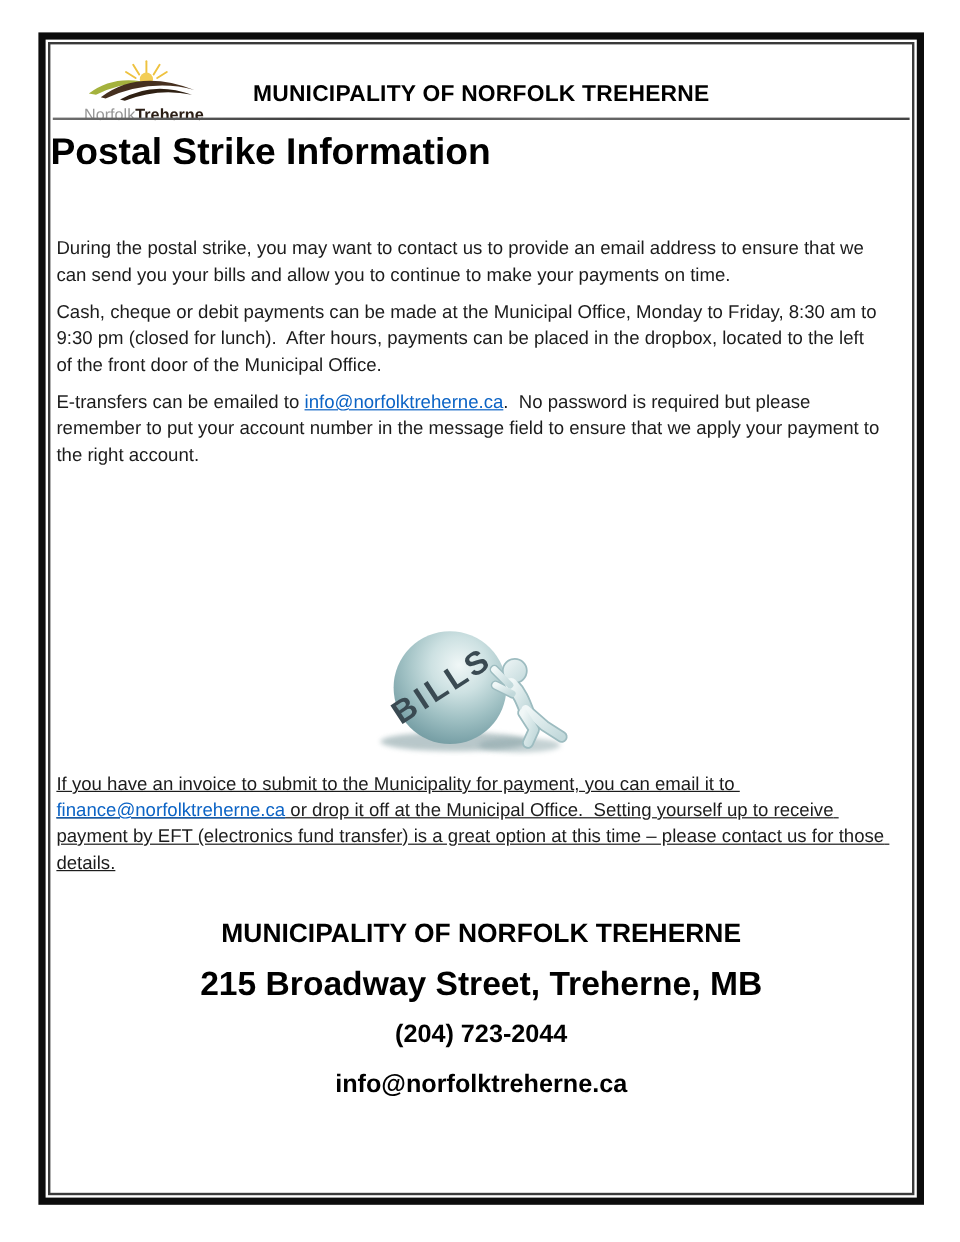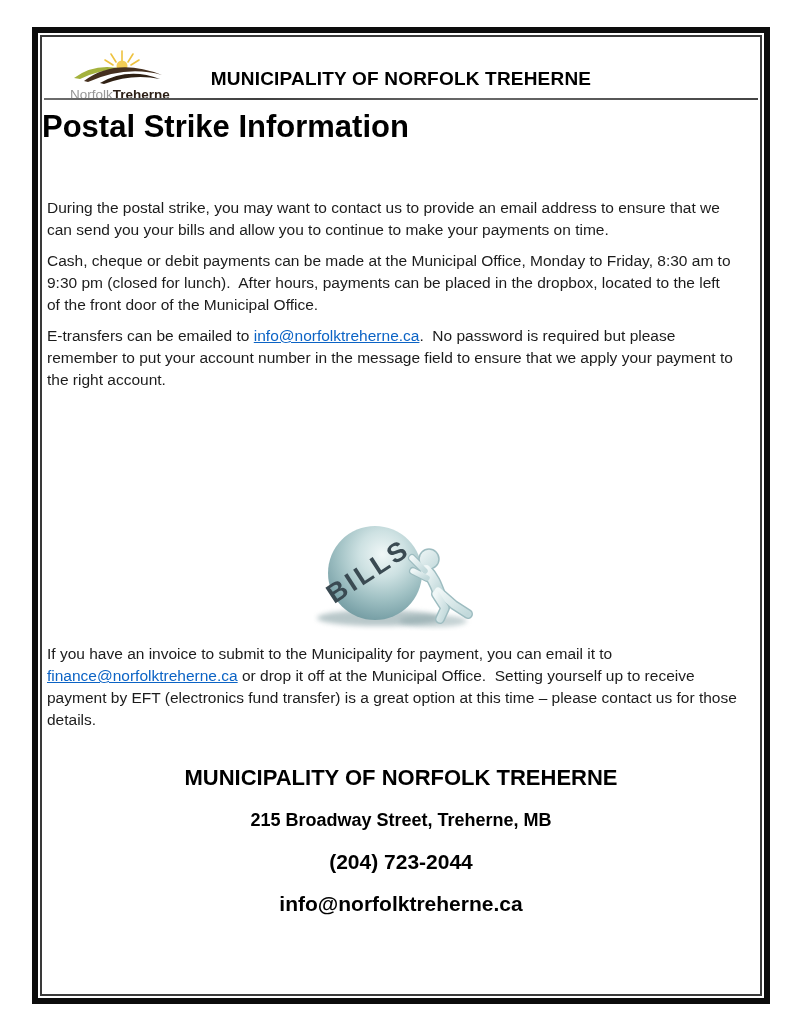--- a/index.html
+++ b/index.html
@@ -47,21 +47,21 @@
     position: absolute; top: 61px; left: 2px; right: 2px;
     height: 2px;
     background: linear-gradient(90deg, #6e6e6e, #3f3f3f 30%, #6a6a6a 60%, #444 100%);
   }
   .doc-title {
     position: absolute; top: 72px; left: 0; right: 0;
     font-size: 31px; font-weight: bold; color: #000;
   }
   
   .content-top    { position: absolute; top: 160px; left: 5px; right: 5px; }
-  .content-bottom { position: absolute; top: 606px; left: 5px; right: 5px; }
+  .content-bottom { position: absolute; top: 606px; left: 5px; right: 5px; text-decoration: underline; }
   .para {
     margin: 0 18px 9px 0;
     font-size: 15.5px;
     line-height: 22px;
     white-space: pre-wrap;
     color: #1c1c1c;
   }
   .doc-link {
     color: #0b63c5;
     text-decoration: underline;
@@ -76,21 +76,21 @@
   .footer {
     position: absolute; top: 728px; left: 0; right: 0;
     text-align: center; color: #000;
   }
   .footer-line {
     font-weight: bold;
     line-height: 26px;
     margin-bottom: 16px;
   }
   .footer-org   { font-size: 22px; }
-  .footer-addr  { font-size: 18px; }
+  .footer-addr  { font-size: 28px; }
   .footer-phone { font-size: 21px; }
   .footer-email { font-size: 21px; }
 </style>
 </head>
 <body>
 
 <div class="canvas">
   <div class="page-border">
     <div class="page-inner">
 

